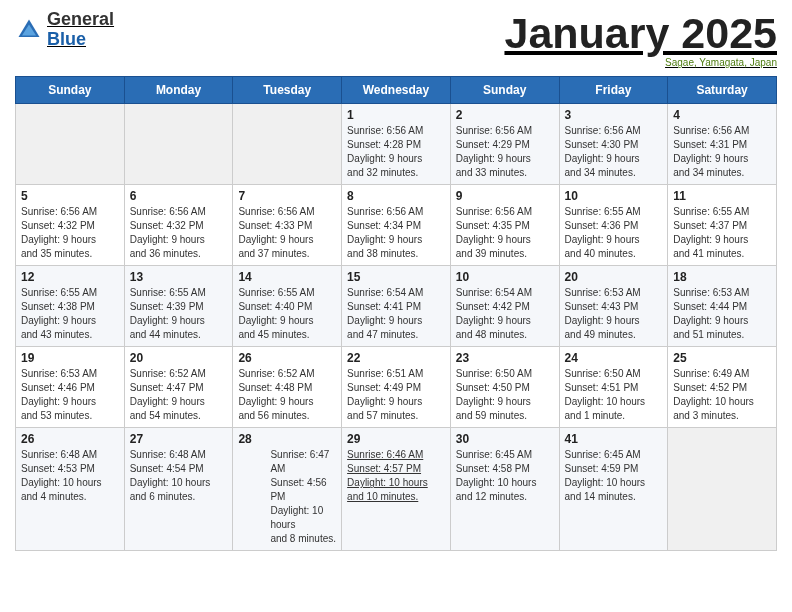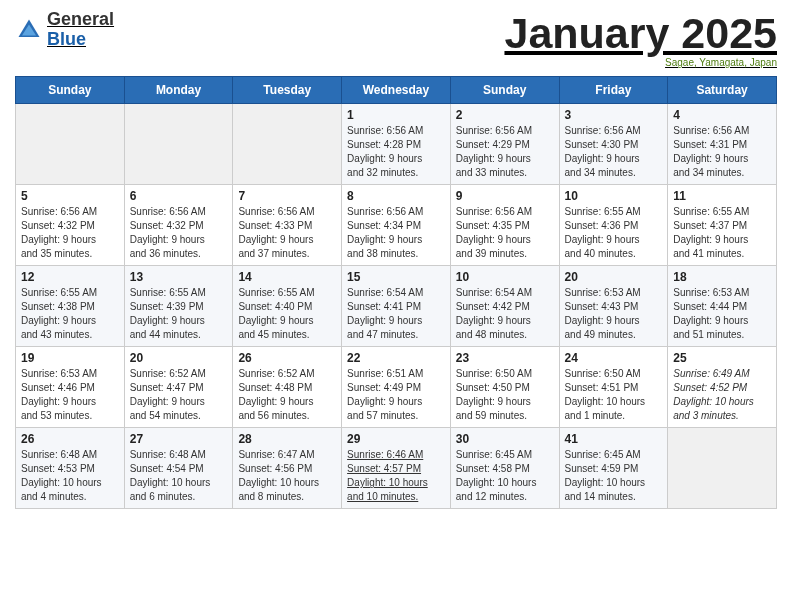--- a/index.html
+++ b/index.html
@@ -302,21 +302,21 @@
           </td>
           <td>
             <span class="day-number">24</span>
             <div class="day-info" style="white-space: pre-line;">Sunrise: 6:50 AM
 Sunset: 4:51 PM
 Daylight: 10 hours
 and 1 minute.</div>
           </td>
           <td>
             <span class="day-number">25</span>
-            <div class="day-info" style="white-space: pre-line; font-style: italic;">Sunrise: 6:49 AM
+            <div class="day-info" style="white-space: pre-line;">Sunrise: 6:49 AM
 Sunset: 4:52 PM
 Daylight: 10 hours
 and 3 minutes.</div>
           </td>
         </tr>
         <tr>
           <td>
             <span class="day-number">26</span>
             <div class="day-info" style="white-space: pre-line;">Sunrise: 6:48 AM
 Sunset: 4:53 PM
@@ -325,21 +325,21 @@
           </td>
           <td>
             <span class="day-number">27</span>
             <div class="day-info" style="white-space: pre-line;">Sunrise: 6:48 AM
 Sunset: 4:54 PM
 Daylight: 10 hours
 and 6 minutes.</div>
           </td>
           <td>
             <span class="day-number">28</span>
-            <div class="day-info" style="white-space: pre-line;">Sunrise: 6:47 AM
+            <div class="day-info" style="white-space: pre-line; margin-left: 32px;">Sunrise: 6:47 AM
 Sunset: 4:56 PM
 Daylight: 10 hours
 and 8 minutes.</div>
           </td>
           <td>
             <span class="day-number">29</span>
             <div class="day-info" style="white-space: pre-line; text-decoration: underline;">Sunrise: 6:46 AM
 Sunset: 4:57 PM
 Daylight: 10 hours
 and 10 minutes.</div>

